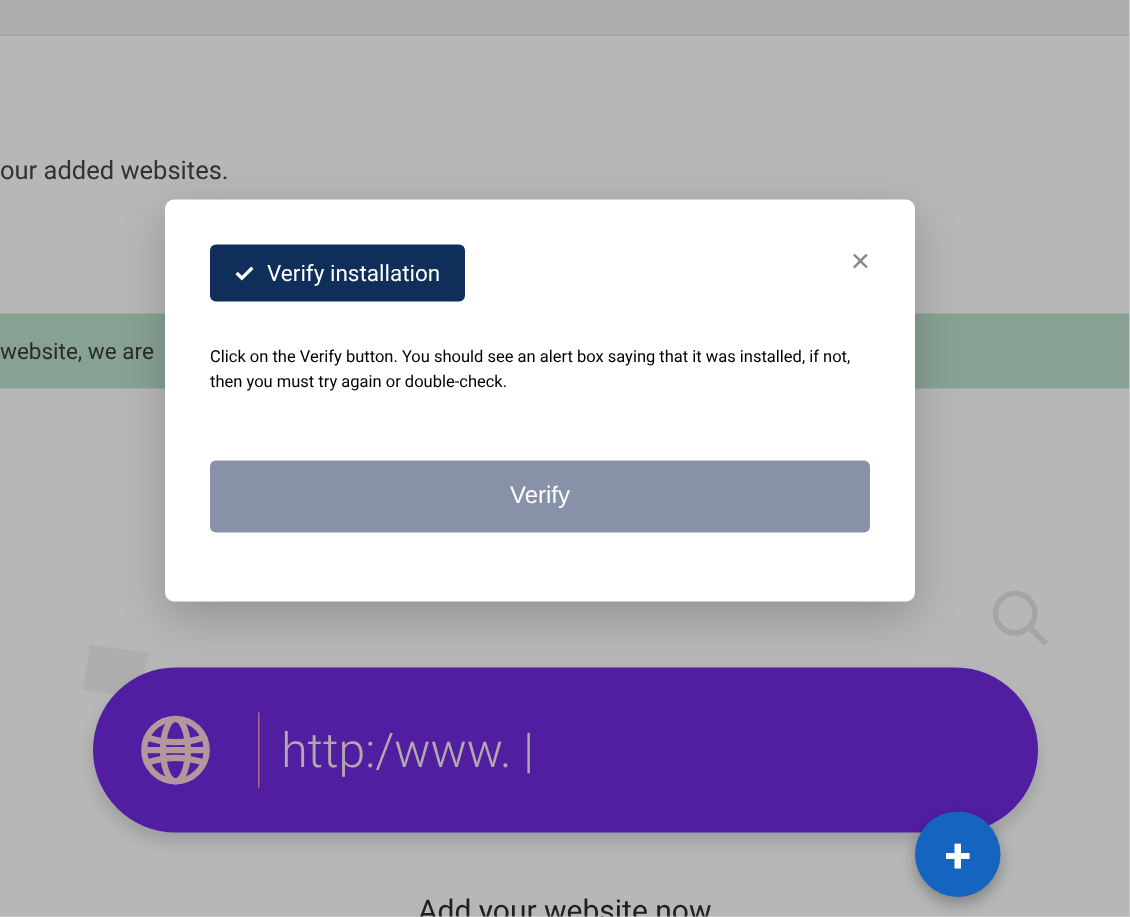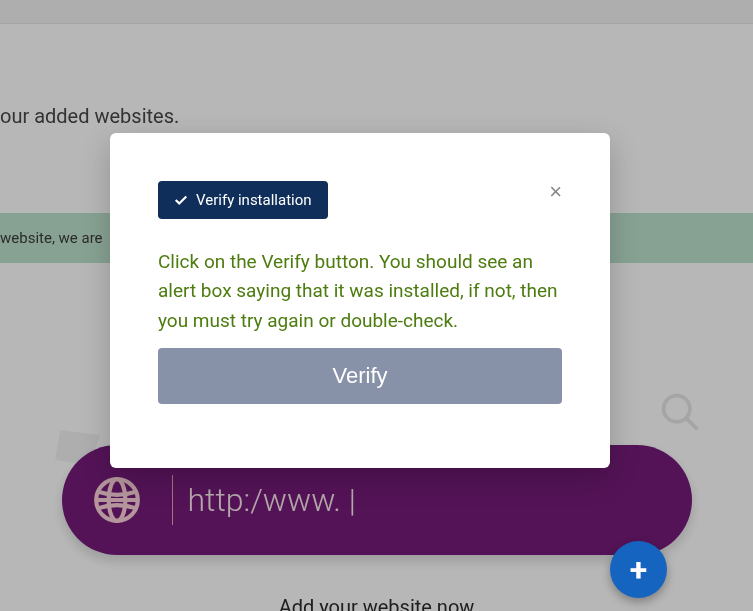--- a/index.html
+++ b/index.html
@@ -21,21 +21,21 @@
       background: rgba(0,0,0,0.25);
       z-index: 50;
     }
     .bg-header {
       height: 24px;
       background: #e8e8e8;
       border-bottom: 1px solid #ddd;
     }
     .bg-text {
       color: #444;
-      font-size: 20px;
+      font-size: 17px;
       padding: 10px 0 10px 0;
       margin-top: 70px;
     }
     .bg-banner {
       background: #b5d9c4;
       height: 50px;
       width: 100%;
       margin-top: 75px;
       color: #3a3a3a;
       font-size: 15px;
@@ -44,21 +44,21 @@
       padding-left: 0;
     }
     .bg-url-bar-wrapper {
       width: 100%;
       display: flex;
       justify-content: center;
       position: absolute;
       top: 445px;
     }
     .bg-url-bar {
-      background: #701a75;
+      background: #6d28d9;
       width: 630px;
       height: 110px;
       border-radius: 60px;
       display: flex;
       align-items: center;
       padding: 0 30px;
       box-shadow: 0 6px 12px rgba(0,0,0,0.15);
     }
     .globe-icon {
       width: 50px;
@@ -100,21 +100,21 @@
       opacity: 0.3;
     }
 
     .modal {
       position: absolute;
       top: 133px;
       left: 110px;
       width: 500px;
       background: #fff;
       border-radius: 6px;
-      padding: 48px;
+      padding: 30px;
       z-index: 100;
       box-shadow: 0 10px 30px rgba(0,0,0,0.2);
     }
     .modal-header {
       display: flex;
       justify-content: space-between;
       align-items: flex-start;
     }
     .modal-badge {
       background: #0f2e5a;
@@ -128,32 +128,32 @@
     }
     .close-btn {
       background: none;
       border: none;
       color: #888;
       font-size: 22px;
       cursor: pointer;
       line-height: 1;
     }
     .modal-text {
-      color: #4d7c0f;
-      font-size: 19px;
+      color: #000000;
+      font-size: 11px;
       line-height: 1.55;
       margin-top: 28px;
-      margin-bottom: 13px;
+      margin-bottom: 44px;
     }
     .btn {
       width: 100%;
       padding: 15px;
       border: none;
       border-radius: 4px;
-      font-size: 22px;
+      font-size: 16px;
       cursor: pointer;
       display: block;
     }
     .btn-verify {
       background: #8792a8;
       color: #fff;
       margin-bottom: 16px;
     }
     .btn-back {
       background: #f65379;

